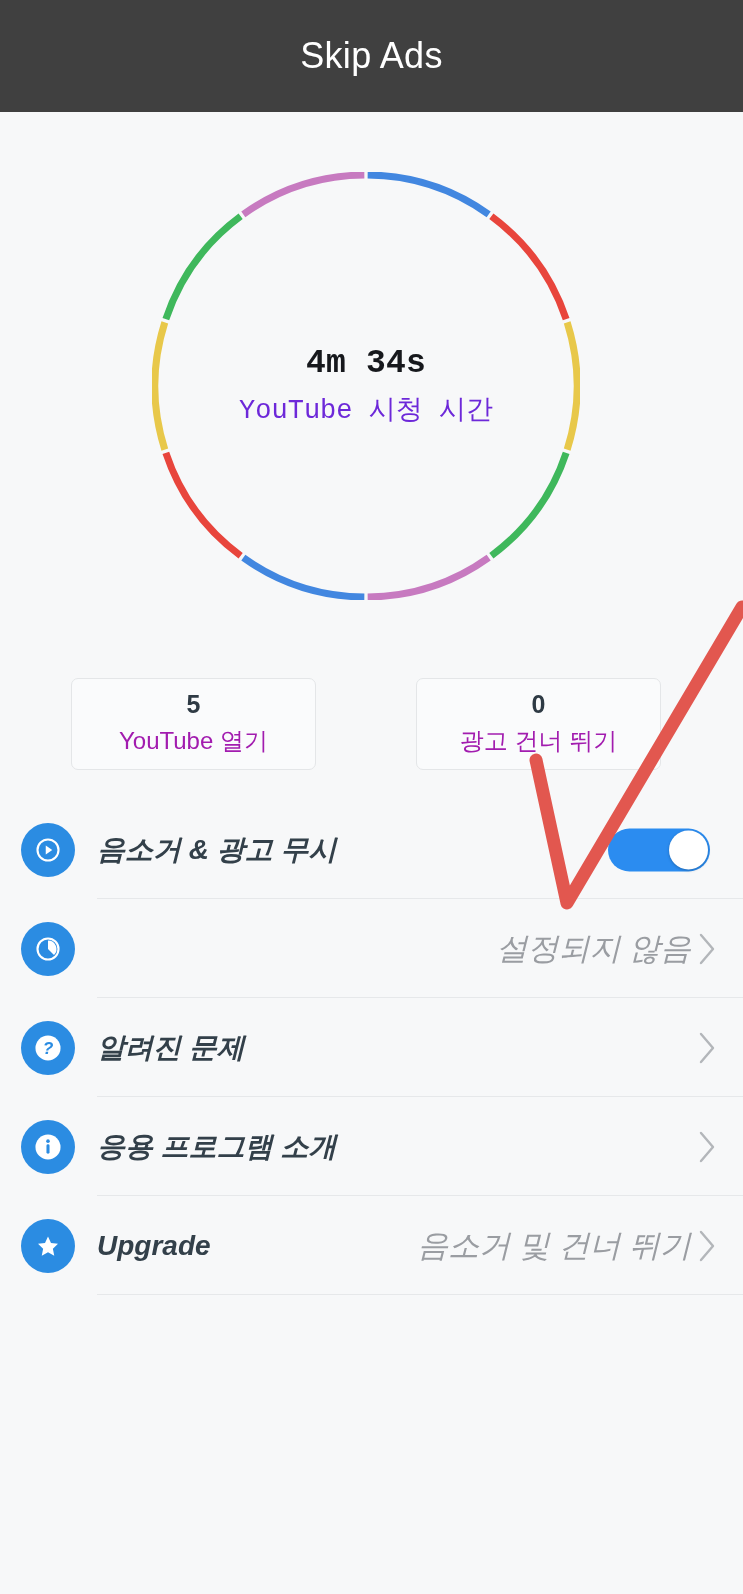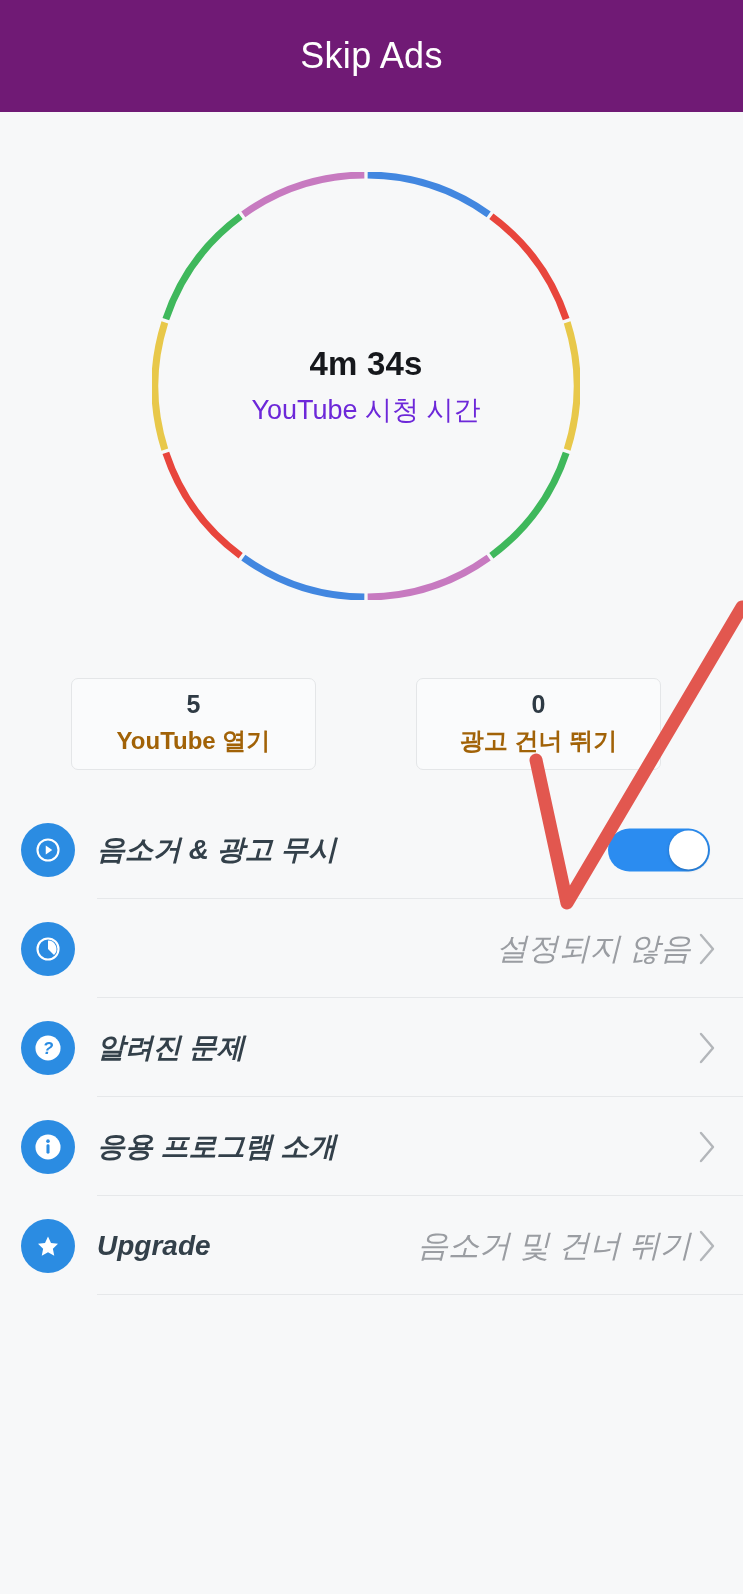--- a/index.html
+++ b/index.html
@@ -7,46 +7,46 @@
     width:743px; height:1594px;
     background:#f7f8f9;
     font-family:"Liberation Sans","DejaVu Sans",sans-serif;
     overflow:hidden;
   }
   #app { position:relative; width:743px; height:1594px; background:#f7f8f9; }
 
   
   .appbar{
     position:absolute; top:0; left:0; width:743px; height:112px;
-    background:#701a75; display:flex; align-items:center; justify-content:center;
+    background:#404040; display:flex; align-items:center; justify-content:center;
   }
   .appbar-title{ color:#ffffff; font-size:36px; font-weight:400; letter-spacing:.3px; }
 
   
-  .donut-wrap{ position:absolute; left:152px; top:172px; width:428px; height:428px; }
+  .donut-wrap{ position:absolute; left:152px; top:172px; width:428px; height:428px;font-family:Liberation Mono, monospace; }
   .donut-wrap svg{ display:block; }
   .donut-center{
     position:absolute; left:0; top:0; width:428px; height:428px;
     display:flex; flex-direction:column; align-items:center; justify-content:center;
     pointer-events:none;
   }
   .donut-value{ font-size:33px; font-weight:700; color:#16181c; letter-spacing:.2px; }
   .donut-label{ font-size:27px; font-weight:400; color:#6d28d9; margin-top:9px; }
 
   
   .stats{ position:absolute; left:0; top:678px; width:743px; height:92px; }
   .stat-card{
     position:absolute; top:0; width:245px; height:92px;
     background:#fafbfc; border:1px solid #e4e6e8; border-radius:7px;
     display:flex; flex-direction:column; align-items:center; justify-content:center;
   }
   .stat-card.left{ left:71px; }
   .stat-card.right{ left:416px; }
   .stat-num{ font-size:25px; font-weight:700; color:#2e3a44; line-height:1; }
-  .stat-cap{ font-size:24px; font-weight:700; color:#a16207; margin-top:8px; }
+  .stat-cap{ font-size:24px; font-weight:400; color:#a21caf; margin-top:8px; }
 
   
   .list{ position:absolute; left:0; top:800px; width:743px;font-style:italic; }
   .list-top-rule{ position:absolute; left:0; top:0; width:743px; height:1px; background:#e6e8ea; }
   .row{
     position:relative; height:99px; width:743px;
     display:flex; align-items:center; background:#f7f8f9;
   }
   .row .rule{
     position:absolute; left:97px; right:0; bottom:0; height:1px; background:#e6e8ea;

